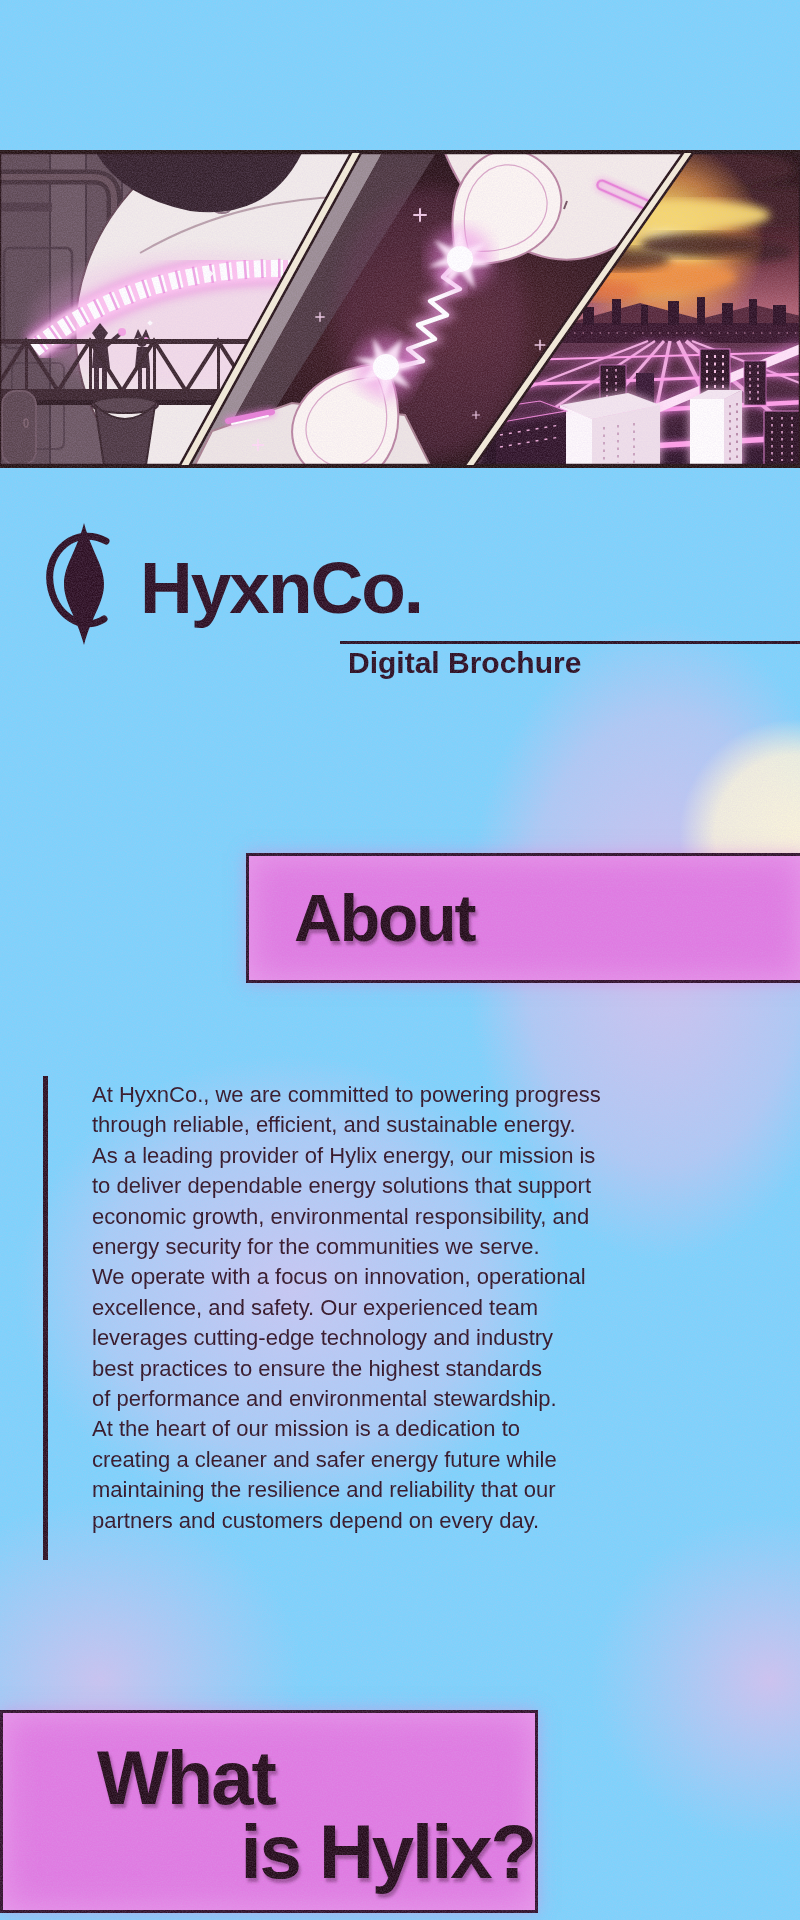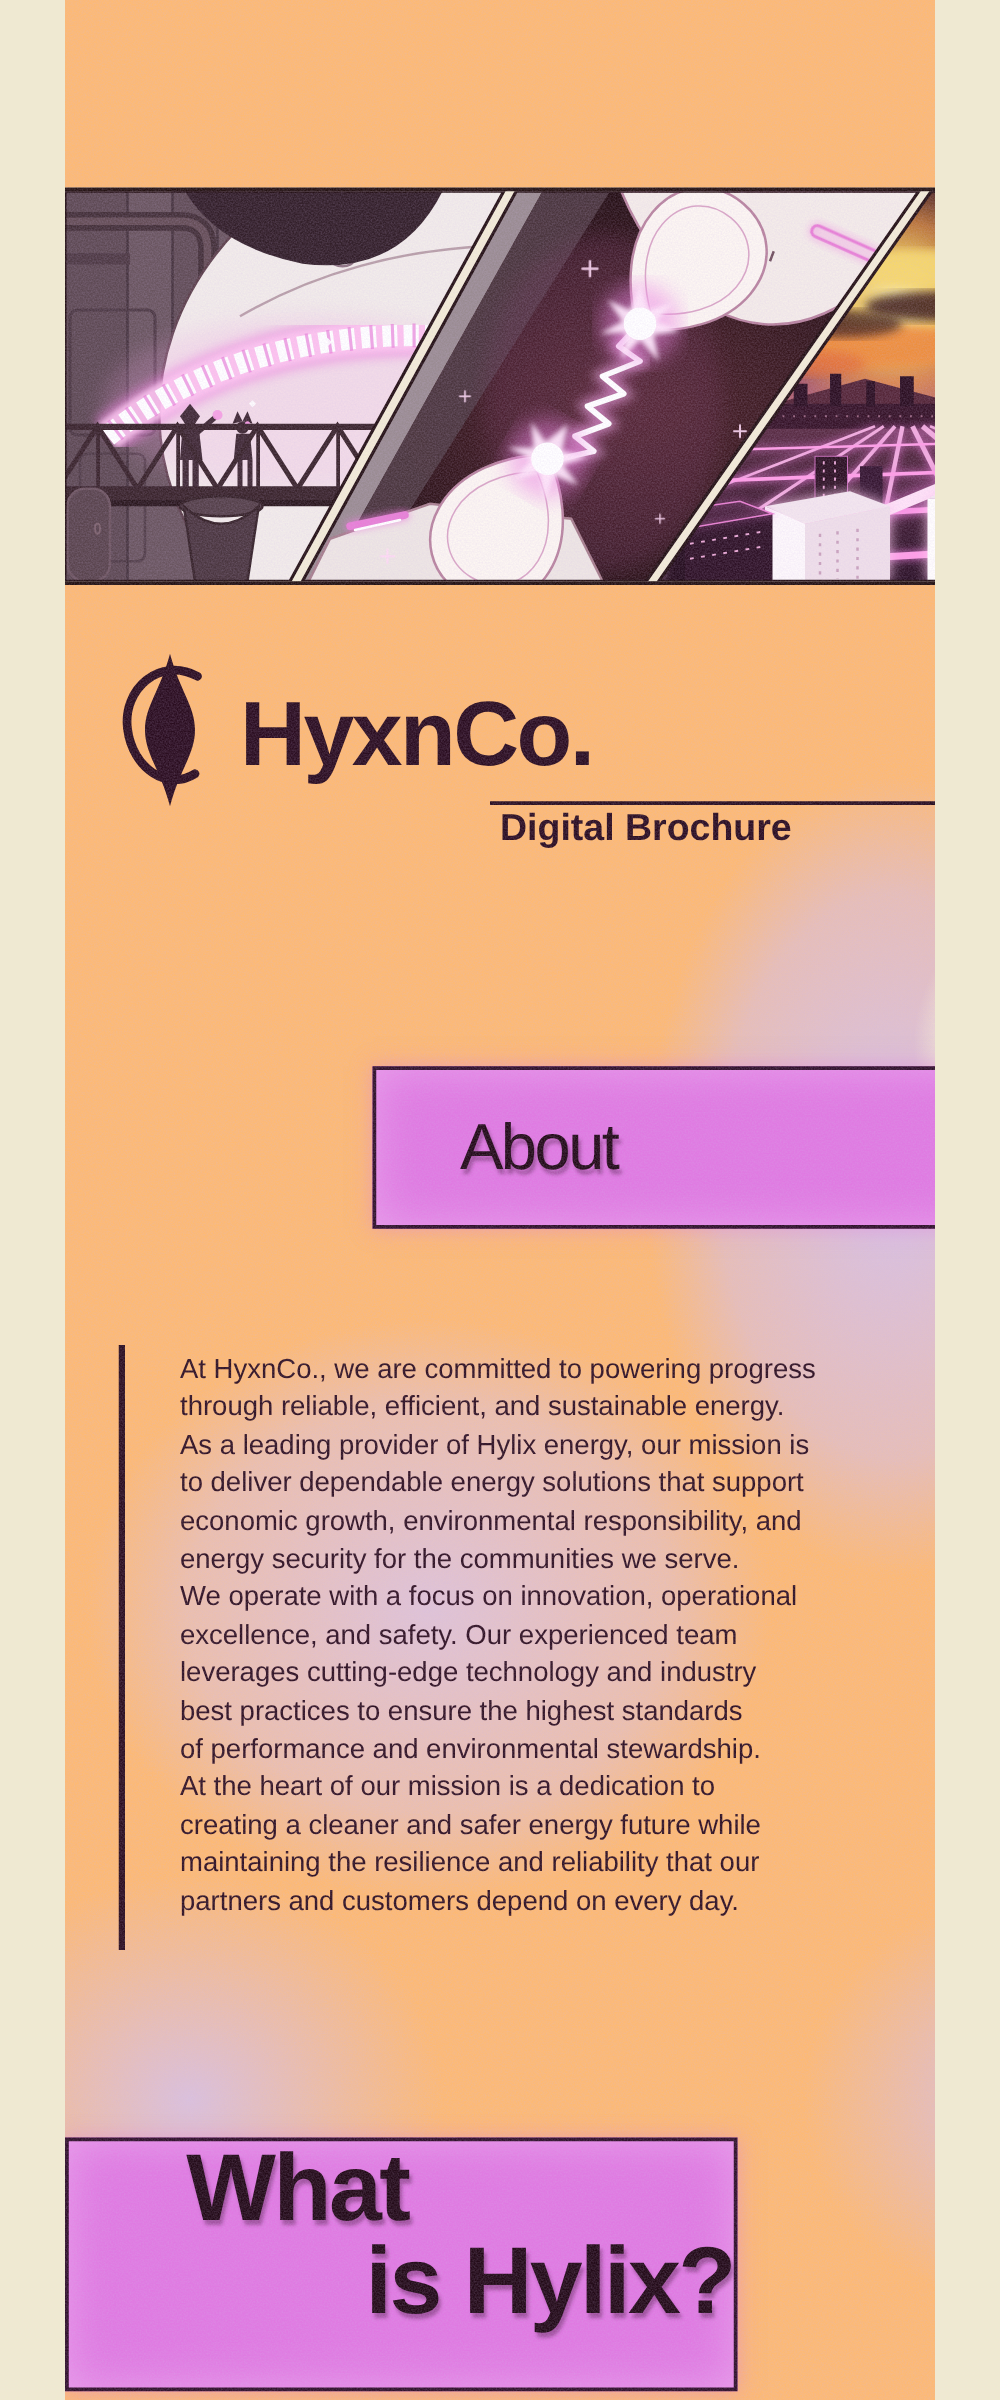--- a/index.html
+++ b/index.html
@@ -1,18 +1,18 @@
 <!DOCTYPE html>
 <html><head>
 <meta charset="utf-8">
 <style>
   html,body{margin:0;padding:0;background:#efe9d2;}
   #page{
-    position:relative;width:696px;height:1920px;margin:0 auto;
-    background:#fdba74;overflow:hidden;
+    position:relative;width:800px;height:1920px;margin:0 auto;
+    background:#7dd3fc;overflow:hidden;
     font-family:"Liberation Sans", sans-serif;color:#2b0e20;
   }
   
   .blob{position:absolute;pointer-events:none;}
   .b1{left:280px;top:530px;width:640px;height:1080px;
       background:radial-gradient(closest-side at 60% 38%,rgba(213,194,238,.95),rgba(213,194,238,.55) 55%,rgba(213,194,238,0) 78%);}
   .b2{left:650px;top:690px;width:290px;height:290px;
       background:radial-gradient(closest-side,rgba(251,245,218,.98),rgba(251,245,218,.85) 55%,rgba(251,245,218,0) 80%);}
   .b3{left:-60px;top:990px;width:780px;height:660px;
       background:radial-gradient(closest-side at 45% 45%,rgba(216,198,240,.8),rgba(216,198,240,.45) 55%,rgba(216,198,240,0) 78%);}
@@ -43,24 +43,24 @@
   }
 
   
   .title-block{
     position:absolute;background:#e07ae2;border:3px solid #30112a;box-sizing:border-box;
     box-shadow:0 0 16px rgba(225,125,220,.5), inset 0 0 34px rgba(255,225,255,.35);
     z-index:10;
   }
   .about-block{left:246px;top:853px;width:560px;height:130px;display:flex;align-items:center;}
   .about-block h2{
-    margin:0;padding-left:67px;font-size:52px;font-weight:normal;letter-spacing:-2px;color:#230b18;
+    margin:0;padding-left:45px;font-size:66px;font-weight:bold;letter-spacing:-2px;color:#230b18;
     text-shadow:2px 4px 3px rgba(46,10,36,.35);
   }
-  .what-block{left:0px;top:1710px;width:538px;height:203px;padding-top:1px;}
+  .what-block{left:0px;top:1710px;width:538px;height:203px;padding-top:28px;}
   .what-block .l1,.what-block .l2{
     font-size:76px;line-height:74px;font-weight:bold;letter-spacing:-2px;color:#230b18;
     text-shadow:2px 4px 3px rgba(46,10,36,.35);
   }
   .what-block .l1{margin-left:94px;}
   .what-block .l2{margin-left:170px;text-align:right;}
 
   
   .vbar{position:absolute;left:43px;top:1076px;width:5px;height:484px;background:#2c1020;z-index:10;}
   .about-body{

